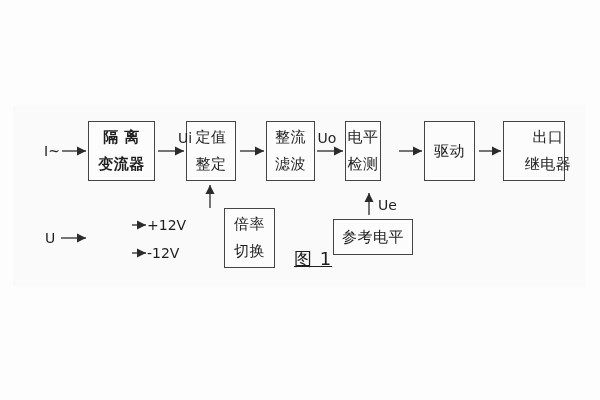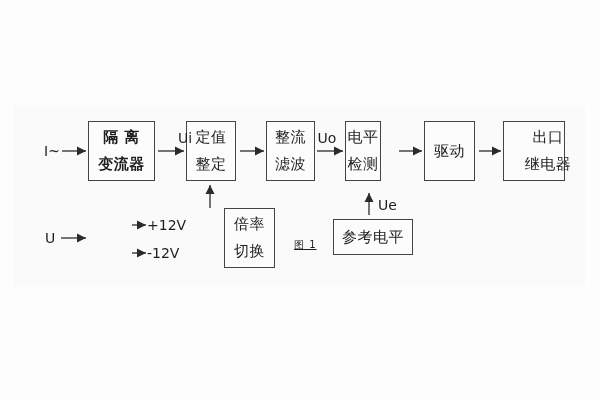--- a/index.html
+++ b/index.html
@@ -67,21 +67,21 @@
   #box-ratio     { left: 184px; top: 208px; width: 51px; height: 60px; margin-left: 40px; }
   #box-reference { left: 333px; top: 219px; width: 80px; height: 36px; }
   
   #lbl-iin     { left: 40px;  top: 144px; width: 24px; text-align: center; }
   #lbl-u       { left: 40px;  top: 231px; width: 20px; text-align: center; }
   #lbl-ui      { left: 155px; top: 131px; width: 28px; text-align: center; margin-left: 16px; }
   #lbl-uo      { left: 313px; top: 131px; width: 28px; text-align: center; }
   #lbl-ue      { left: 378px; top: 198px; }
   #lbl-p12     { left: 147px; top: 218px; }
   #lbl-m12     { left: 147px; top: 246px; }
-  #lbl-caption { left: 294px; top: 240px; font-size: 10px; letter-spacing: 1px; text-decoration: underline; }
+  #lbl-caption { left: 294px; top: 250px; font-size: 18px; letter-spacing: 1px; text-decoration: underline; }
 </style>
 </head>
 <body>
 
 <div class="canvas">
 
   <div class="scan-area"></div>
 
   <svg class="wires" viewBox="0 0 600 400" xmlns="http://www.w3.org/2000/svg">
     <defs>

